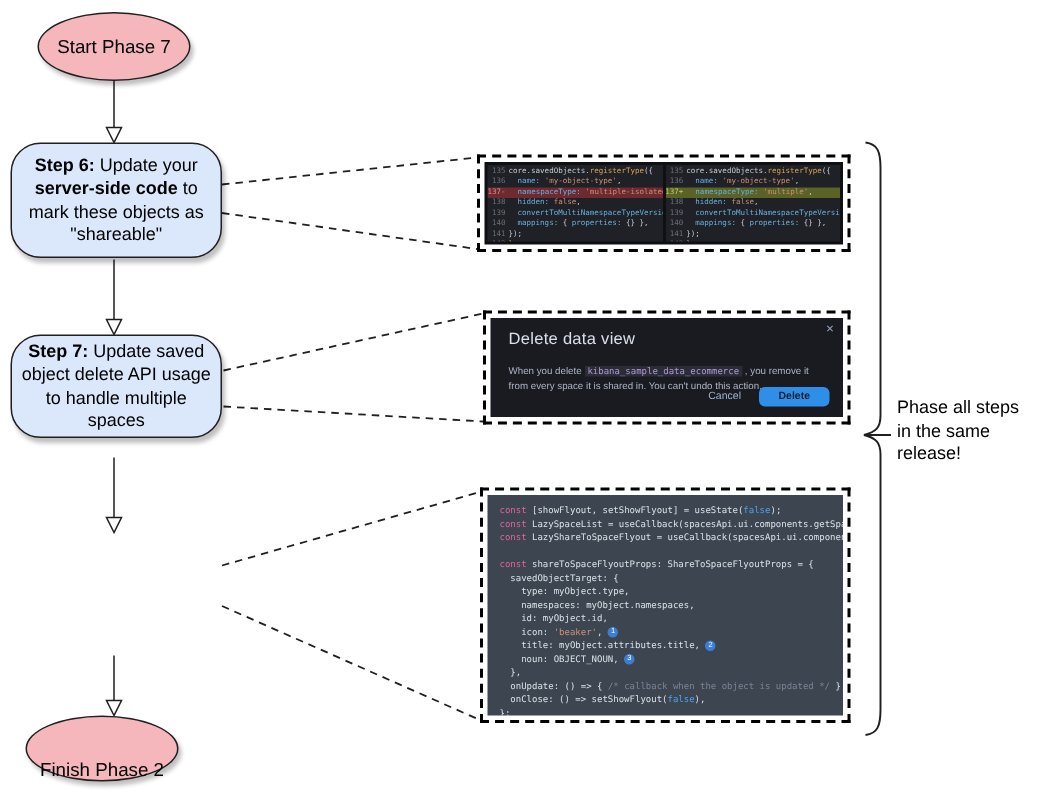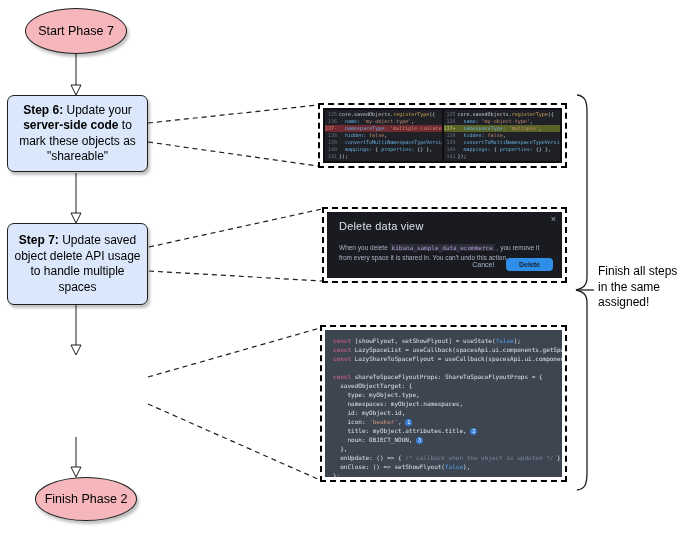--- a/index.html
+++ b/index.html
@@ -3,24 +3,24 @@
 <meta charset="utf-8">
 <style>
   html,body{margin:0;padding:0;background:#ffffff;}
   *{box-sizing:border-box;}
   #canvas{position:relative;width:691px;height:535px;background:#ffffff;font-family:"Liberation Sans",sans-serif;color:#000;overflow:hidden;}
   .overlay{position:absolute;left:0;top:0;pointer-events:none;}
 
   
   .ellipse{position:absolute;border:1.5px solid #1f1f1f;border-radius:50%;background:#f5b7bb;display:flex;align-items:center;justify-content:center;font-size:12.5px;box-shadow:2px 3px 3px rgba(0,0,0,0.25);}
   .start{left:25px;top:8px;width:102px;height:46px;}
-  .finish{left:35px;top:477px;width:102px;height:44px;}
-  .stepbox{position:absolute;left:7px;width:141px;background:#dbe8fb;border:1.5px solid #1f1f1f;border-radius:7px;display:flex;align-items:center;justify-content:center;text-align:center;font-size:12px;line-height:15.5px;box-shadow:2px 3px 3px rgba(0,0,0,0.25);padding:2px;}
+  .finish{left:17px;top:477px;width:102px;height:44px;align-items:flex-end;}
+  .stepbox{position:absolute;left:7px;width:141px;background:#dbe8fb;border:1.5px solid #1f1f1f;border-radius:20px;display:flex;align-items:center;justify-content:center;text-align:center;font-size:12px;line-height:15.5px;box-shadow:2px 3px 3px rgba(0,0,0,0.25);padding:2px;}
   .s6{top:95px;height:77px;}
-  .s7{top:223px;height:82px;}
+  .s7{top:223px;height:69px;}
   .s8{top:355px;height:82px;}
   .brace-label{position:absolute;left:598px;top:264px;width:92px;font-size:12px;line-height:15.5px;}
 
   
   .frame{position:absolute;border:2px dashed #000;background:#fff;padding:3px;}
   .f1{left:318px;top:103px;width:249px;height:65px;}
   .f2{left:322px;top:207px;width:245px;height:76px;}
   .f3{left:320px;top:325px;width:247px;height:157px;}
 
   
@@ -106,21 +106,21 @@
 
   <div class="stepbox s7">
     <div><span style="font-weight: bold;">Step 7:</span><span> Update saved object delete API usage to handle multiple spaces</span></div>
   </div>
 
 
   <div class="ellipse finish">
     <span>Finish Phase 2</span>
   </div>
 
-  <div class="brace-label">Finish all steps in the same assigned!</div>
+  <div class="brace-label">Phase all steps in the same release!</div>
 
   <div class="frame f1">
     <div class="diff-inner">
       <div class="diff-panel">
           <div class="drow">
             <span class="gut">135</span>
             <span class="dcode"><span class="tok-w">core.savedObjects.</span><span class="tok-y">registerType</span><span class="tok-w">({</span></span>
           </div>
           <div class="drow">
             <span class="gut">136</span>

